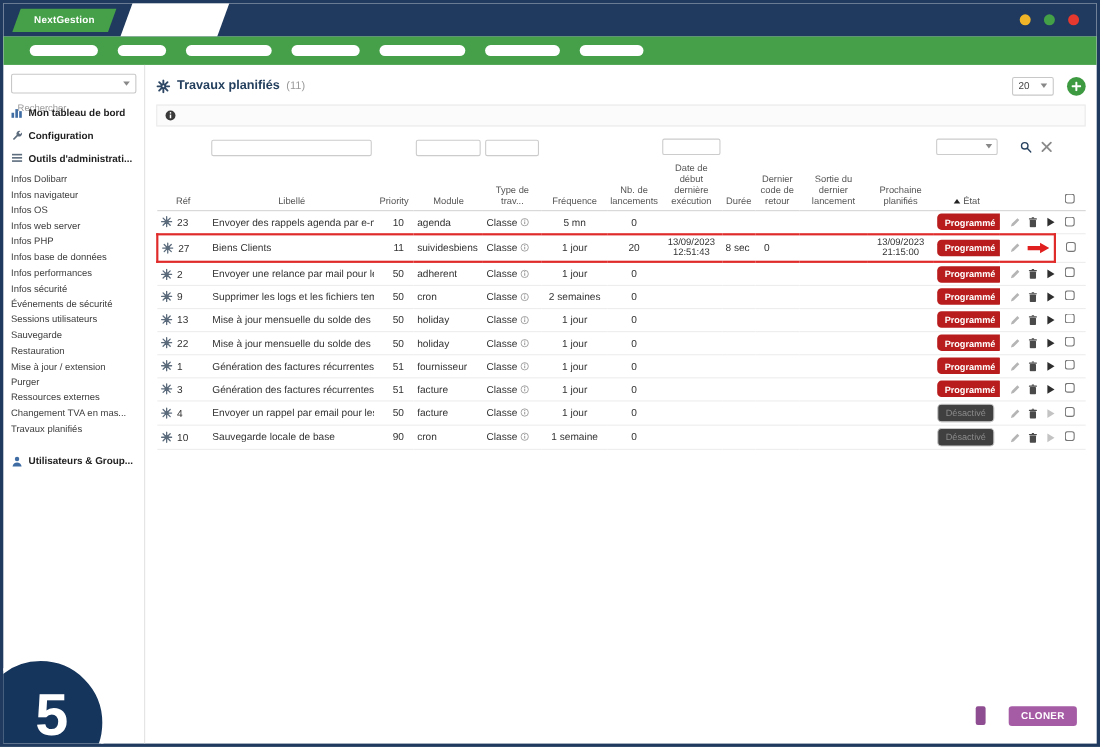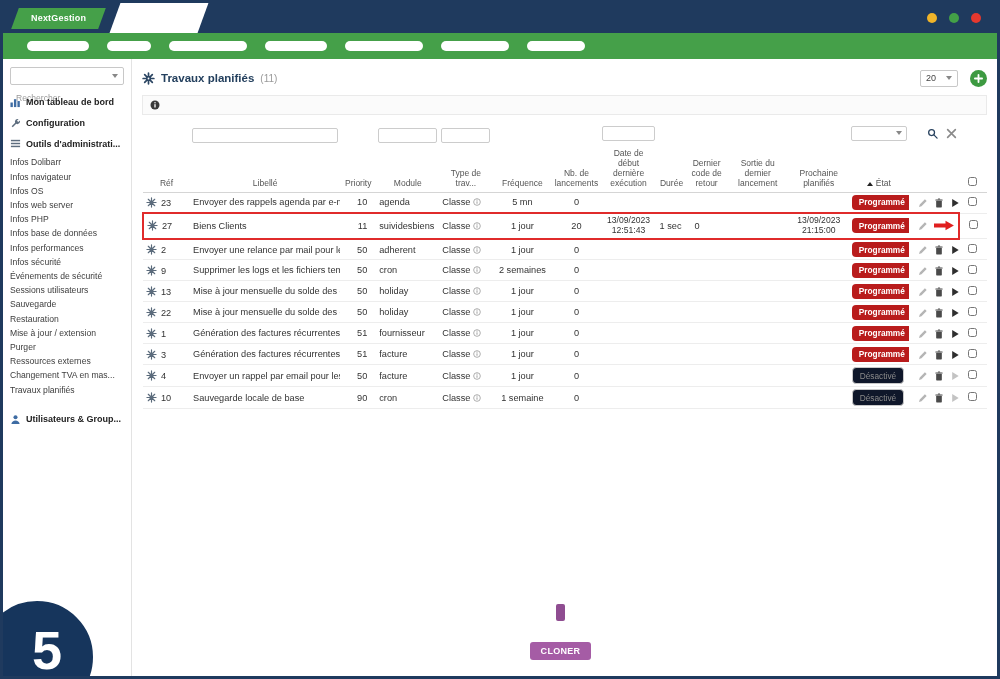--- a/index.html
+++ b/index.html
@@ -86,37 +86,37 @@
   td.c-pri { text-align:right; padding-right:9px; }
   td.c-frq { text-align:center; }
   td.c-nb  { text-align:center; }
   td.c-dat, td.c-pro { text-align:center; white-space:normal; font-size:8.6px; line-height:1.15; }
   td.c-cod { padding-left:8px; }
   .cinfo svg { width:8px; height:8px; vertical-align:-1px; }
 
   .badge { display:inline-block; font-size:8.3px; font-weight:bold; padding:2.5px 7px;
            border-radius:4px; min-width:48px; text-align:center; }
   .badge.active { background:#b91c1c; color:#fff; }
-  .badge.disabled { background:#0f172a; color:#8a8a8a; border:1px solid #c9c9c9; font-weight:normal; }
+  .badge.disabled { background:#404040; color:#8a8a8a; border:1px solid #c9c9c9; font-weight:normal; }
 
   td.c-act { text-align:right; padding-right:6px; }
   .act { display:inline-flex; margin-left:6px; vertical-align:middle; cursor:pointer; }
   .act svg { width:10px; height:10px; display:block; }
   .play { color:#2e2e2e; } .play.off { color:#c3c3c3; }
   .arrow svg { width:23px; height:11px; }
   td.c-chk { text-align:center; }
   .rowchk, .allchk { width:9px; height:9px; margin:0; }
 
   tr.hl td { border-top:2px solid #e02b2b; border-bottom:2px solid #e02b2b; }
   tr.hl td:first-child { border-left:2px solid #e02b2b; }
   tr.hl td.c-act { border-right:2px solid #e02b2b; }
   tr.hl td.c-chk { border-top:1px solid #ededed; border-bottom:1px solid #ededed; }
 
-  .clone-row { margin-top:auto; display:flex; justify-content:flex-end; align-items:center;
-               gap:21px; padding:0 8px 16px 0;flex-direction:column; }
+  .clone-row { margin-top:auto; display:flex; justify-content:flex-end; 
+               gap:21px; padding:0 8px 16px 0; }
   .clone-tag { width:9px; height:17px; background:#8f4d91; border-radius:2px; }
   .clone-btn { background:#a55ca5; color:#fff; font-size:9px; font-weight:bold; border:none;
                border-radius:3px; padding:4px 11px; letter-spacing:.3px; font-family:inherit; cursor:pointer; }
 
   .footer { flex:0 0 38px; display:flex; align-items:center; justify-content:center;
             font-size:11.5px; color:#2c4b6e; }
 
   .step-circle { position:absolute; left:-26px; top:594px; width:120px; height:120px;
                  border-radius:50%; background:#16355c; border:4px solid #fff;
                  display:flex; align-items:center; justify-content:center; z-index:9; }
@@ -377,21 +377,21 @@
               <td class="c-pri">11</td>
               <td class="c-mod">suividesbiens</td>
               <td class="c-typ"><span class="type-txt">Classe</span> <span class="cinfo"><svg viewBox="0 0 12 12">
                     <circle cx="6" cy="6" r="5" fill="none" stroke="#999" stroke-width="1.2"></circle>
                     <rect x="5.3" y="5" width="1.4" height="3.6" fill="#999"></rect>
                     <circle cx="6" cy="3.1" r="0.9" fill="#999"></circle>
                   </svg></span></td>
               <td class="c-frq">1 jour</td>
               <td class="c-nb">20</td>
               <td class="c-dat">13/09/2023 12:51:43</td>
-              <td class="c-dur">1 sec</td>
+              <td class="c-dur">8 sec</td>
               <td class="c-cod">0</td>
               <td class="c-sor"></td>
               <td class="c-pro">13/09/2023 21:15:00</td>
               <td class="c-eta"><span class="badge active">Programmé</span></td>
               <td class="c-act"><span class="act">
                   <svg viewBox="0 0 12 12">
                     <path d="M1.2 10.8l.9-3 6.2-6.2 2.1 2.1-6.2 6.2-3 .9z" fill="#b5b5b5"></path>
                   </svg>
                 </span><span class="act arrow">
                   <svg viewBox="0 0 26 12">

